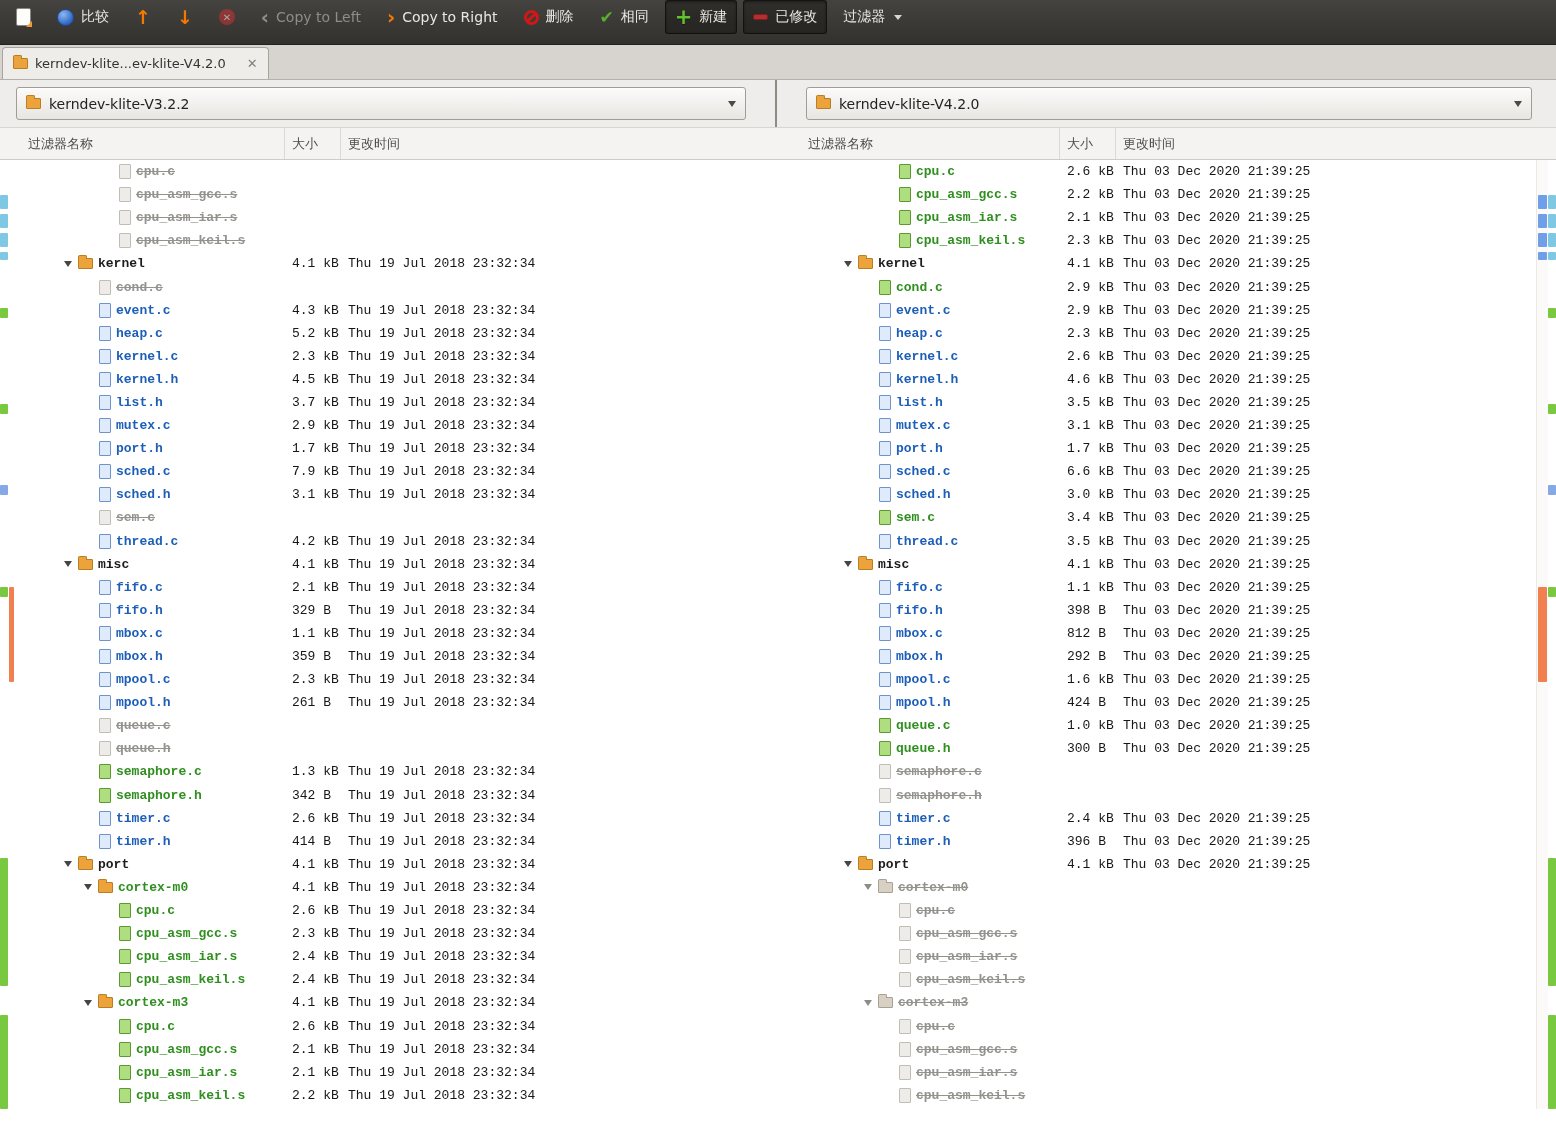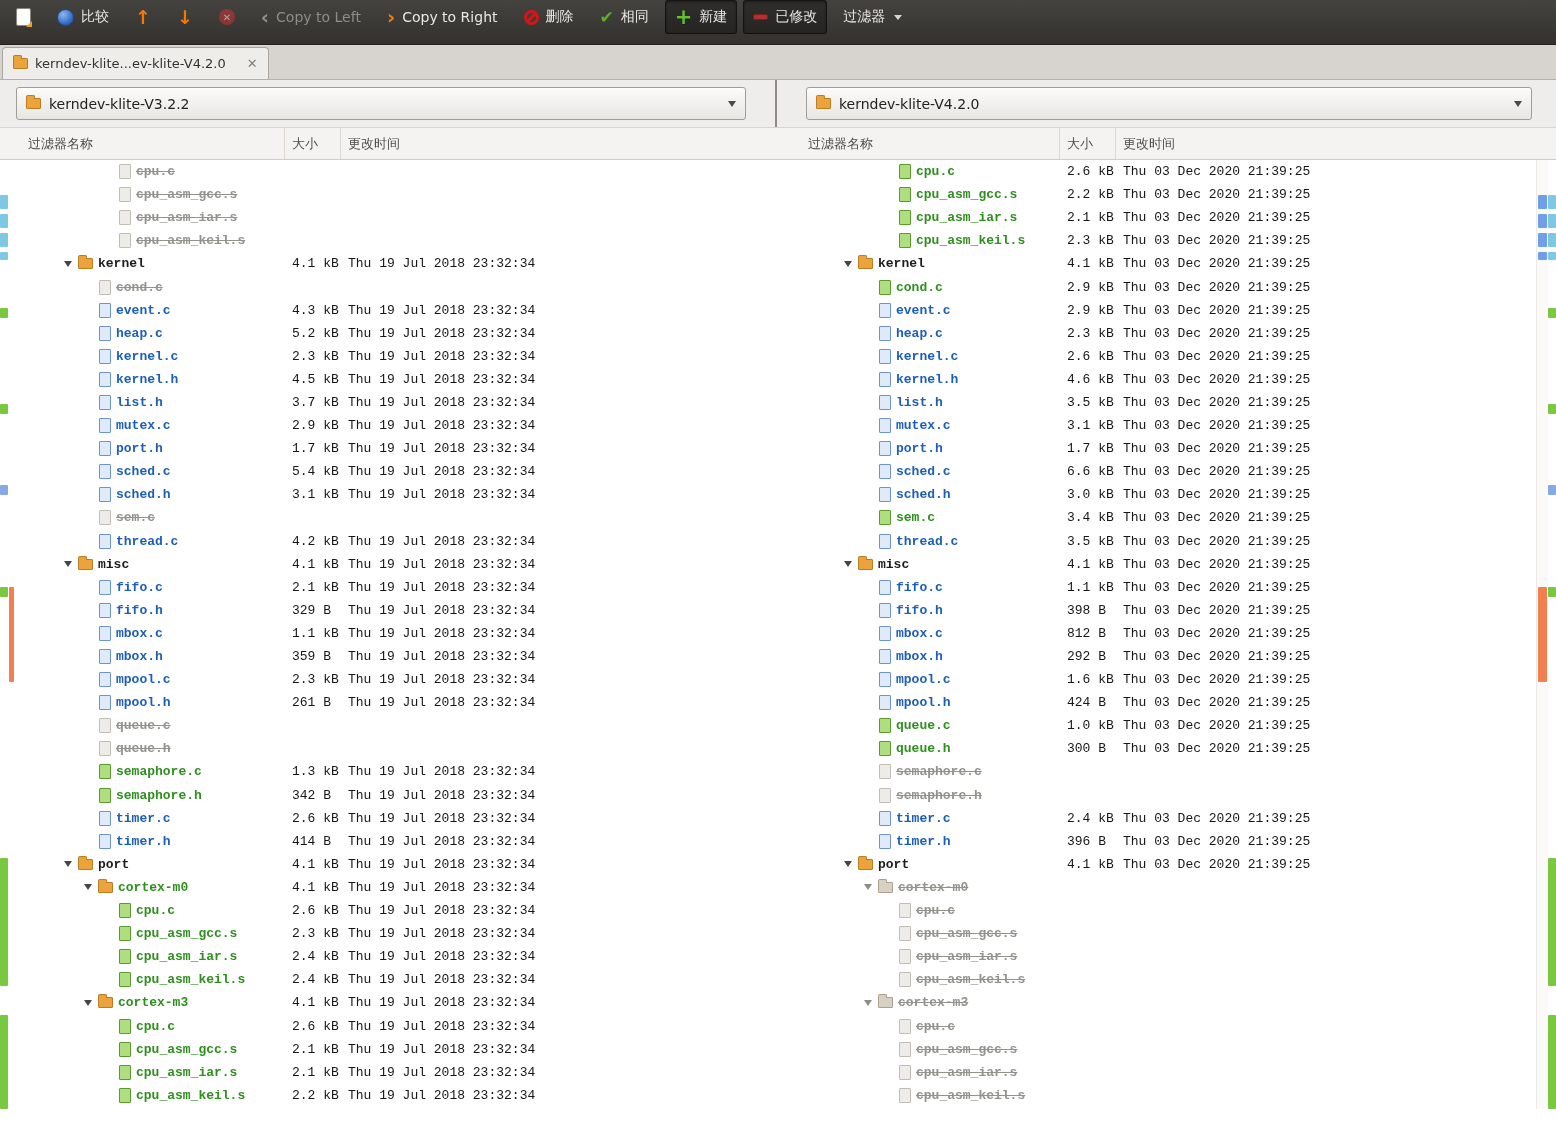--- a/index.html
+++ b/index.html
@@ -318,21 +318,21 @@
             </div>
             <div class="cell-size">1.7 kB</div>
             <div class="cell-time">Thu 19 Jul 2018 23:32:34</div>
           </div>
           <div class="row">
             <div class="cell-name" style="padding-left: 64px;">
               <span class="expander-spacer"></span>
               <span class="icon-file modified"></span>
               <span class="label modified">sched.c</span>
             </div>
-            <div class="cell-size">5.4 kB</div>
+            <div class="cell-size">7.9 kB</div>
             <div class="cell-time">Thu 19 Jul 2018 23:32:34</div>
           </div>
           <div class="row">
             <div class="cell-name" style="padding-left: 64px;">
               <span class="expander-spacer"></span>
               <span class="icon-file modified"></span>
               <span class="label modified">sched.h</span>
             </div>
             <div class="cell-size">3.1 kB</div>
             <div class="cell-time">Thu 19 Jul 2018 23:32:34</div>

